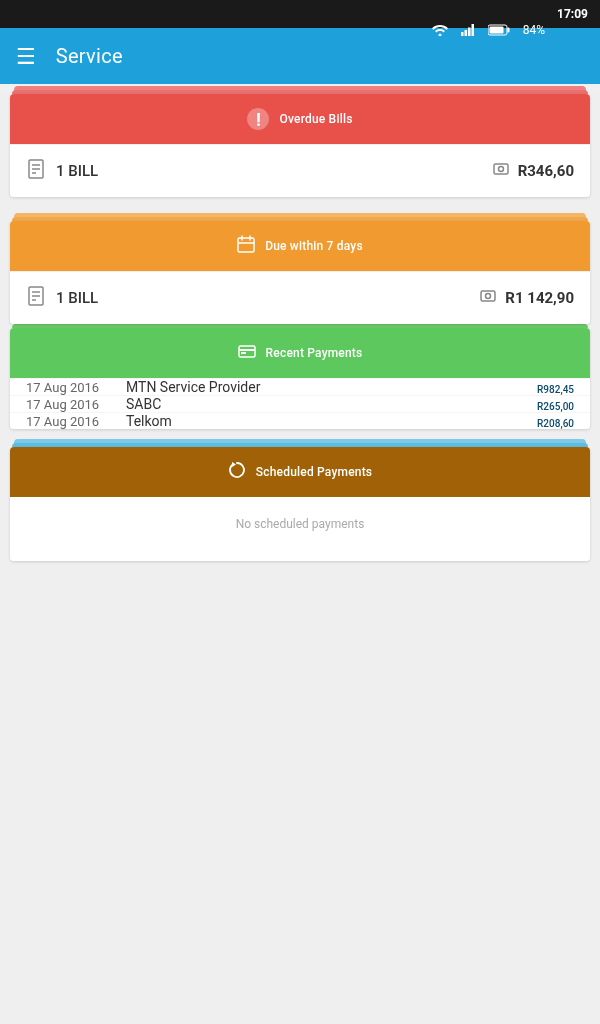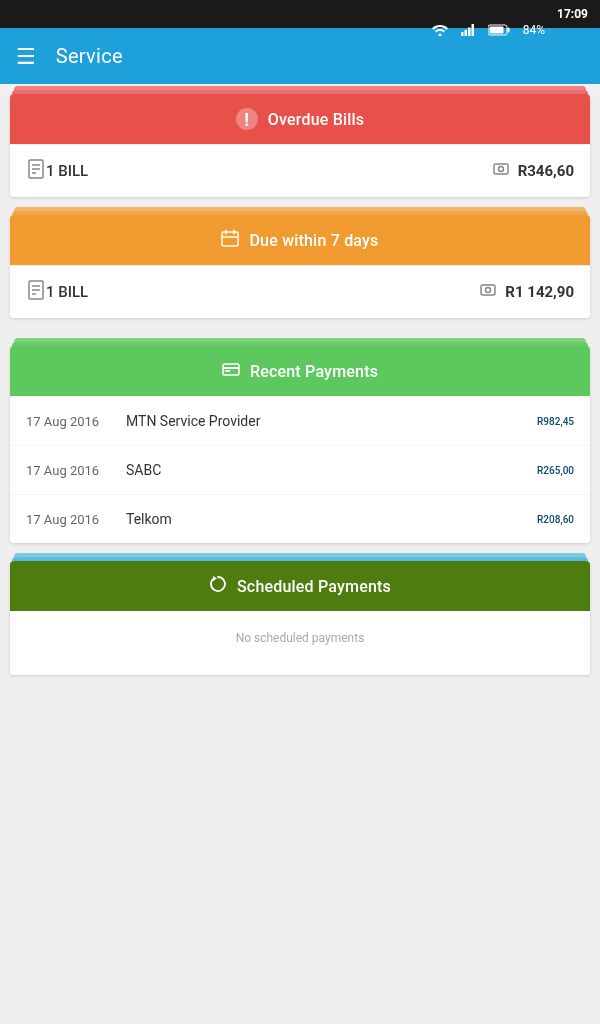--- a/index.html
+++ b/index.html
@@ -117,47 +117,48 @@
     
     .section-header {
       padding: 14px 16px;
       display: flex;
       align-items: center;
       justify-content: center;
       gap: 10px;
     }
     .section-header-text {
       color: white;
-      font-size: 16px;
+      font-size: 12px;
       font-weight: 500;
       letter-spacing: 0.2px;
       text-align: right;
     }
     .header-icon {
       color: white;
       font-size: 17px;
     }
 
     .overdue-header { background: #e8504a; }
     .due-header { background: #f09a30; }
     .recent-header { background: #5dc85d; }
-    .scheduled-header { background: #4d7c0f; }
+    .scheduled-header { background: #a16207; }
 
     
     .bill-row {
       display: flex;
       align-items: center;
       justify-content: space-between;
       padding: 14px 16px;
       border-top: 1px solid #f0f0f0;
       background: white;
     }
     .bill-left {
       display: flex;
       align-items: center;
+      gap: 10px;
     }
     .bill-icon {
       color: #888;
       font-size: 18px;
     }
     .bill-label {
       font-size: 15px;
       color: #333;
       font-weight: 500;
     }
@@ -172,23 +173,23 @@
     }
     .bill-amount {
       font-size: 15px;
       color: #333;
       font-weight: 700;
     }
 
     
     .payment-row {
       display: flex;
-      align-items: center;
+      align-items: flex-end;
       justify-content: space-between;
-      padding: 16px 16px;
+      padding: 0 16px;
       border-top: 1px solid #f5f5f5;
       background: white;
     }
     .payment-left {
       display: flex;
       align-items: center;
       gap: 10px;
     }
     .payment-date {
       font-size: 13px;
@@ -276,21 +277,21 @@
               <rect x="2" y="4" width="14" height="10" rx="1.5"></rect>
               <circle cx="9" cy="9" r="2.5"></circle>
             </svg>
           </span>
           <span class="bill-amount">R346,60</span>
         </div>
       </div>
     </div>
   </div>
 
-  <div class="card-stack-wrapper due-stack" style="margin-top:18px;">
+  <div class="card-stack-wrapper due-stack" style="margin-top:24px;">
     <div class="stack-back-2"></div>
     <div class="stack-back-1"></div>
     <div class="card-main">
       <div class="section-header due-header">
         <span class="header-icon">
           <svg width="18" height="18" viewBox="0 0 18 18" fill="white">
             <rect x="1" y="3" width="16" height="14" rx="1.5" fill="none" stroke="white" stroke-width="1.5"></rect>
             <line x1="5" y1="1" x2="5" y2="5" stroke="white" stroke-width="1.5" stroke-linecap="round"></line>
             <line x1="13" y1="1" x2="13" y2="5" stroke="white" stroke-width="1.5" stroke-linecap="round"></line>
             <line x1="1" y1="8" x2="17" y2="8" stroke="white" stroke-width="1.5"></line>
@@ -316,21 +317,21 @@
               <rect x="2" y="4" width="14" height="10" rx="1.5"></rect>
               <circle cx="9" cy="9" r="2.5"></circle>
             </svg>
           </span>
           <span class="bill-amount">R1 142,90</span>
         </div>
       </div>
     </div>
   </div>
 
-  <div class="card-stack-wrapper recent-stack" style="margin-top:28px;">
+  <div class="card-stack-wrapper recent-stack" style="margin-top:4px;">
     <div class="stack-back-2"></div>
     <div class="stack-back-1"></div>
     <div class="card-main">
       <div class="section-header recent-header">
         <span class="header-icon">
           <svg width="18" height="18" viewBox="0 0 18 18" fill="white">
             <rect x="1" y="4" width="16" height="11" rx="1.5" fill="none" stroke="white" stroke-width="1.5"></rect>
             <line x1="1" y1="8" x2="17" y2="8" stroke="white" stroke-width="2"></line>
             <rect x="3" y="10" width="5" height="2" rx="0.5" fill="white"></rect>
           </svg>

